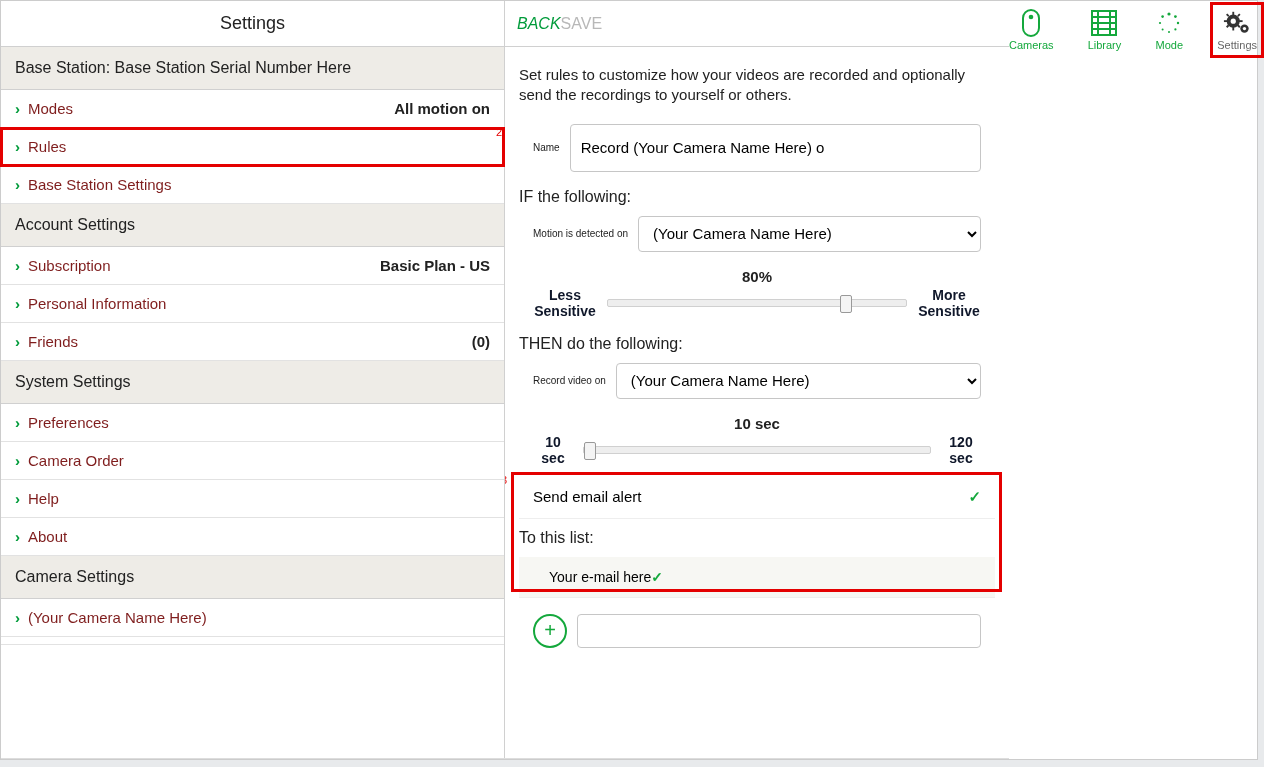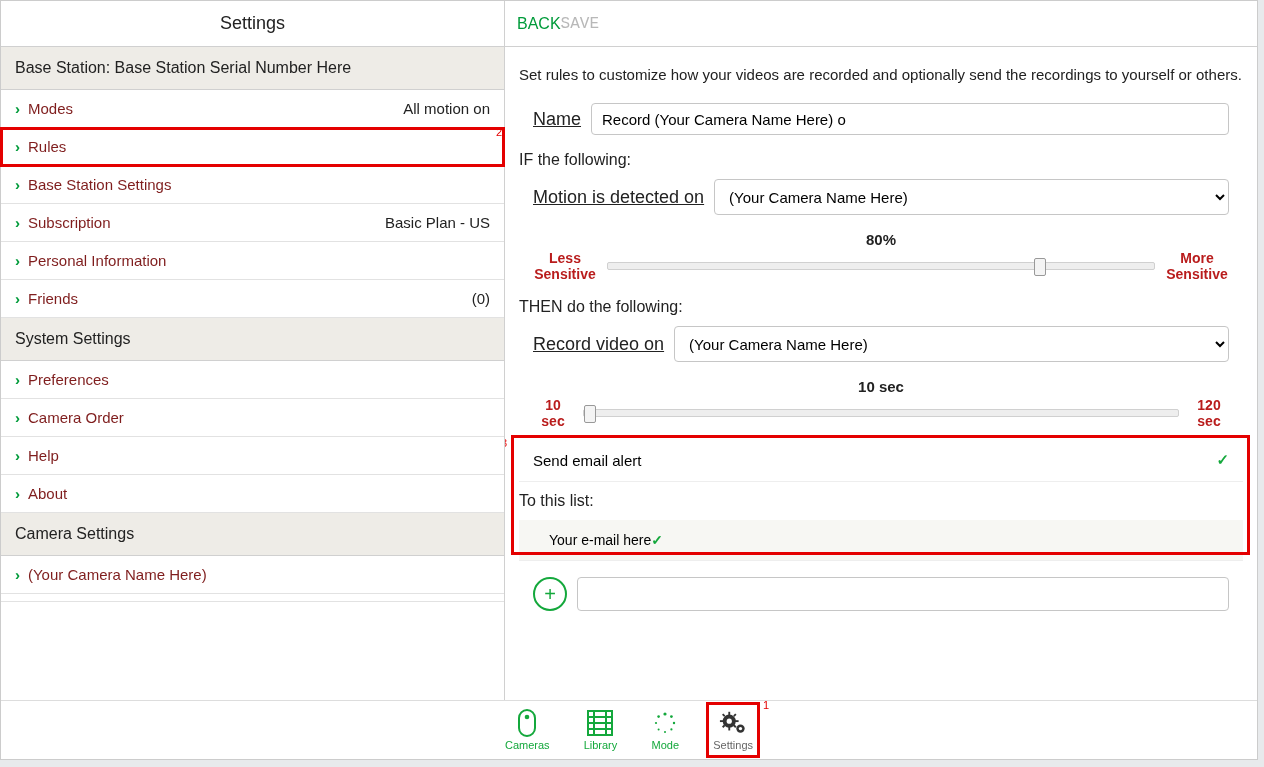--- a/index.html
+++ b/index.html
@@ -1,48 +1,48 @@
 <!DOCTYPE html>
 <html><head>
 <meta charset="utf-8">
 <style>
   * { box-sizing: border-box; margin: 0; padding: 0; font-family: "Segoe UI", Arial, sans-serif; }
   body { width: 1264px; height: 767px; background: #e8eaec; position: relative; overflow: hidden; }
-  .window { position: absolute; left: 0; top: 0; width: 1258px; height: 760px; background: #fff; border: 1px solid #ccc; display: flex; flex-direction: column; }
+  .window { position: absolute; left: 0; top: 0; width: 1258px; height: 760px; background: #fff; border: 1px solid #ccc; display: flex; flex-direction: row; }
   .main-split { display: flex; flex: 1 1 0; min-height: 0; border-bottom: 1px solid #ddd; }
 
   
   .sidebar { width: 504px; border-right: 1px solid #d0d0d0; display: flex; flex-direction: column; background: #fff; }
   .sidebar-header { height: 46px; border-bottom: 1px solid #d0d0d0; display: flex; align-items: center; justify-content: center; font-size: 18px; color: #222; }
   .section-head { background: #eeece7; padding: 12px 14px; font-size: 16px; color: #222; border-bottom: 1px solid #d0d0d0; }
   .row { display: flex; align-items: center; padding: 10px 14px; border-bottom: 1px solid #e2e2e2; font-size: 15px; cursor: pointer; }
   .row .chev { color: #009b3a; font-weight: 600; margin-right: 8px; }
   .row .lbl { color: #7f1d1d; }
   .row .spacer { flex: 1; }
-  .row .trail { color: #222; }
+  .row .trail { color: #222; font-weight: bold; }
   .highlight-box { outline: 3px solid #e40000; outline-offset: -2px; position: relative; }
   .highlight-num { color: #e40000; font-size: 11px; position: absolute; }
 
   
   .panel { flex: 1 1 0; display: flex; flex-direction: column; min-height: 0; position: relative; }
   .panel-head { height: 46px; border-bottom: 1px solid #d0d0d0; display: flex; align-items: center; padding: 0 12px; }
-  .back { color: #009b3a; font-size: 16px; }
+  .back { color: #009b3a; font-size: 16px; font-style: italic; }
   .title-mid { flex: 1; text-align: center; font-size: 18px; color: #222; }
-  .save { color: #b8b8b8; font-size: 16px; font-family: Liberation Mono, monospace; }
+  .save { color: #b8b8b8; font-size: 16px; }
   .panel-scroll { flex: 1 1 0; overflow-y: scroll; padding: 18px 14px 10px 14px; }
   .intro { font-size: 15px; color: #222; line-height: 1.35; margin-bottom: 18px; }
   .form-line { display: flex; align-items: center; gap: 10px; padding: 0 14px; margin-bottom: 16px; }
-  .form-label { font-size: 18px; color: #222; text-decoration: underline; }
-  .text-input { flex: 1; height: 32px; border: 1px solid #c6c6c6; border-radius: 4px; padding: 0 10px; font-size: 15px; }
+  .form-label { font-size: 10px; color: #222; }
+  .text-input { flex: 1; height: 48px; border: 1px solid #c6c6c6; border-radius: 4px; padding: 0 10px; font-size: 15px; }
   .sec-title { font-size: 16px; color: #222; margin: 6px 0 10px 0; }
   .dropdown { flex: 1; height: 36px; border: 1px solid #c6c6c6; border-radius: 4px; padding: 0 10px; font-size: 15px; background: #fff; }
   .slider-wrap { padding: 0 14px 10px 14px; font-weight: bold; }
   .slider-center { text-align: center; font-size: 15px; color: #222; margin-bottom: 2px; }
   .slider-row { display: flex; align-items: center; gap: 10px; }
-  .slider-end { font-size: 14px; color: #b91c1c; width: 64px; text-align: center; }
+  .slider-end { font-size: 14px; color: #0f172a; width: 64px; text-align: center; }
   .slider-track { flex: 1; height: 8px; background: #eee; border: 1px solid #d0d0d0; border-radius: 2px; position: relative; }
   .slider-thumb { position: absolute; top: -5px; width: 12px; height: 18px; background: #f4f4f4; border: 1px solid #999; border-radius: 2px; }
   .and-block { position: relative; }
   .and-highlight { position:absolute; left:-8px; right:-7px; top:-4px; bottom: 6px; border:3px solid #e40000; pointer-events:none;}
   .check-row { display: flex; align-items: center; padding: 12px 14px; font-size: 15px; border-bottom: 1px solid #eee; }
   .check-row .spacer { flex:1; }
   .green-check { color: #14a83c; font-weight: bold; }
   .email-row { background: #f7f7f3; padding: 12px 30px; font-size: 14px; display:flex; align-items:center; border-bottom: 1px solid #eee;}
   .add-row { display:flex; align-items:center; gap:10px; padding: 6px 14px; }
   .plus-btn { width: 34px; height:34px; border:2px solid #14a83c; border-radius:50%; color:#14a83c; display:flex; align-items:center; justify-content:center; font-size:20px; cursor:pointer;}
@@ -84,20 +84,21 @@
         <span class="chev">›</span>
         <span class="lbl">Rules</span>
         <span class="spacer"></span>
         <span class="highlight-num" style="top:-2px; right:2px;">2</span>
       </div>
       <div class="row">
         <span class="chev">›</span>
         <span class="lbl">Base Station Settings</span>
       </div>
 
+      <div class="section-head">Account Settings</div>
       <div class="row">
         <span class="chev">›</span>
         <span class="lbl">Subscription</span>
         <span class="spacer"></span>
         <span class="trail">Basic Plan - US</span>
       </div>
       <div class="row">
         <span class="chev">›</span>
         <span class="lbl">Personal Information</span>
       </div>

